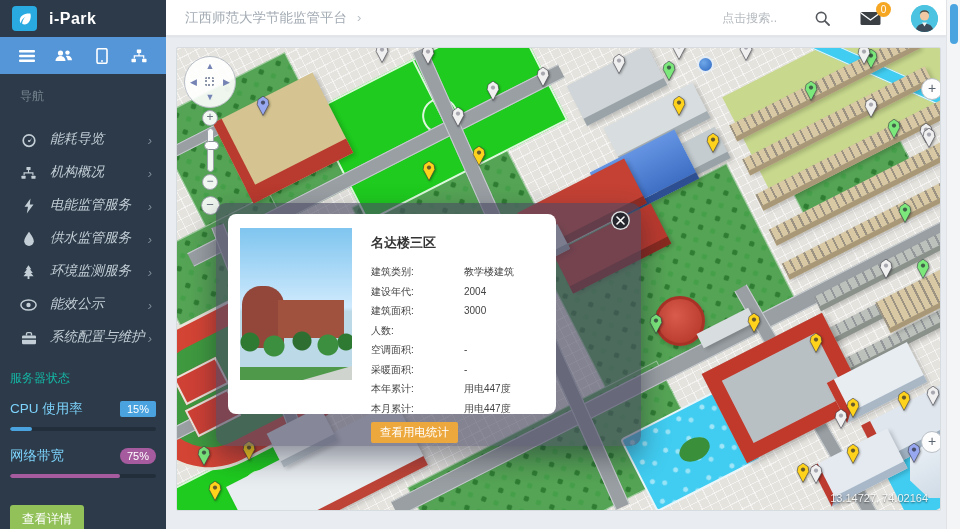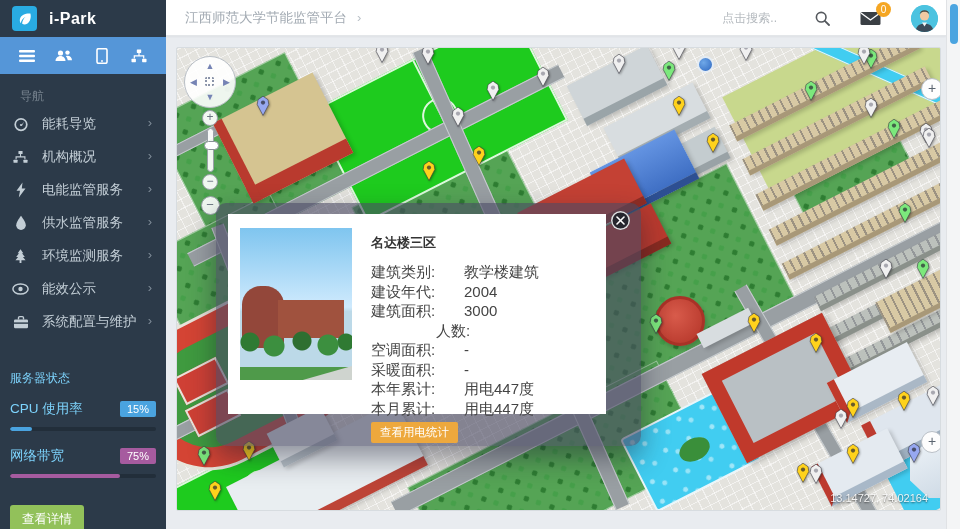--- a/index.html
+++ b/index.html
@@ -8,26 +8,26 @@
   .app { position:relative; width:960px; height:529px; overflow:hidden; }
 
   
   .sidebar { position:absolute; left:0; top:0; width:166px; height:529px; background:#2c3a49; z-index:20; }
   .logo-bar { height:37px; display:flex; align-items:center; padding-left:12px; background:#2c3a49; }
   .logo-sq { width:25px; height:25px; border-radius:4px; background:#29abe2; display:flex; align-items:center; justify-content:center; }
   .logo-text { color:#fff; font-size:16px; font-weight:bold; margin-left:12px; letter-spacing:.5px; }
   .icon-row { height:37px; background:#5596d8; display:flex; align-items:center; justify-content:space-around; padding:0 8px; }
   .icon-row .tb { width:34px; height:30px; display:flex; align-items:center; justify-content:center; cursor:pointer; }
   .nav-label { color:#76828e; font-size:12px; padding:14px 0 10px 20px; }
-  .menu-item { height:33px; display:flex; align-items:flex-start; padding:0 14px 0 12px; color:#c3ced6; cursor:pointer; }
+  .menu-item { height:33px; display:flex; align-items:flex-end; padding:0 14px 0 20px; color:#c3ced6; cursor:pointer;font-style:italic; }
   .menu-item .mi { width:17px; height:17px; margin-right:13px; flex:0 0 auto; display:flex; align-items:center; justify-content:center; }
   .menu-item .ml { flex:1; font-size:13.5px; }
   .menu-item .mc { color:#7f8c98; font-size:13px; }
   .server-box { position:absolute; left:0; right:0; top:360px; }
-  .srv-label { color:#7dd3fc; font-size:12px; padding:10px 10px 8px 10px; }
+  .srv-label { color:#14b8a6; font-size:12px; padding:10px 10px 8px 10px; }
   .metric-row { display:flex; align-items:center; justify-content:space-between; padding:0 10px; margin-top:5px; }
   .metric-name { color:#7dd3fc; font-size:13.5px; }
   .badge { color:#fff; font-size:11px; padding:2px 7px; border-radius:2px; background:#4aa3df; }
   .bar { height:4px; background:#222e3a; margin:9px 10px 0 10px; border-radius:2px; overflow:hidden; }
   .bar-fill { height:100%; width:0; border-radius:2px; }
   .detail-btn { display:inline-block; margin:27px 0 0 10px; background:#92c15a; color:#fff; font-size:12.5px; padding:6px 12px; border-radius:3px; cursor:pointer; }
 
   
   .header { position:absolute; left:166px; top:0; width:780px; height:36px; background:#fff; border-bottom:1px solid #e3e6e9; box-shadow:0 1px 2px rgba(0,0,0,.05); z-index:15; display:flex; align-items:center; }
   .breadcrumb { color:#a3abb3; font-size:13.5px; margin-left:19px; }
@@ -75,32 +75,32 @@
   .zoom-ctl { position:absolute; left:18px; top:62px; width:30px; z-index:7; display:flex; flex-direction:column; align-items:center; }
   .z-btn { width:16px; height:16px; border-radius:50%; background:rgba(255,255,255,.92); border:1px solid #9aa1a8; color:#6a7480; font-size:12px; line-height:13px; text-align:center; cursor:pointer; }
   .z-track { width:7px; height:44px; background:rgba(255,255,255,.92); border:1px solid #9aa1a8; border-radius:4px; margin:2px 0; position:relative; cursor:pointer; }
   .z-handle { position:absolute; left:-4px; top:12px; width:15px; height:9px; background:#fff; border:1px solid #8a9198; border-radius:5px; cursor:grab; }
   .z-minus-big { width:19px; height:19px; border-radius:50%; background:rgba(255,255,255,.92); border:1px solid #9aa1a8; color:#6a7480; font-size:13px; line-height:16px; text-align:center; margin-top:6px; cursor:pointer; }
   .edge-btn { position:absolute; width:22px; height:22px; border-radius:50%; background:#fdfdfd; border:1px solid #b9bfc6; color:#5b6570; font-size:14px; line-height:19px; text-align:center; z-index:7; cursor:pointer; }
   .map-coord { position:absolute; right:12px; bottom:6px; color:rgba(255,255,255,.9); font-size:11px; text-shadow:0 1px 2px rgba(0,0,0,.6); z-index:6; }
 
   
   .popup { position:absolute; left:39px; top:155px; width:425px; height:243px; background:rgba(73,73,99,.62); border-radius:10px; box-shadow:0 12px 28px rgba(25,25,45,.45); z-index:9; }
-  .popup-card { position:absolute; left:12px; top:11px; width:378px; height:200px; background:#fff; border-radius:0; }
+  .popup-card { position:absolute; left:12px; top:11px; width:328px; height:200px; background:#fff; border-radius:8px; }
   .popup-close { position:absolute; right:11px; top:8px; width:19px; height:19px; border-radius:50%; background:#26262e; box-shadow:inset 0 0 0 1.5px rgba(255,255,255,.85); display:flex; align-items:center; justify-content:center; cursor:pointer; }
   .pp-photo { position:absolute; left:12px; top:14px; width:112px; height:152px; overflow:hidden; background:linear-gradient(180deg,#7fc5ef 0%,#cfeafd 52%,#bcd9e8 55%); }
   .ph-tower { position:absolute; left:2px; top:58px; width:42px; height:62px; background:#93473a; border-radius:45% 45% 0 0/30% 30% 0 0; }
   .ph-block { position:absolute; left:38px; top:72px; width:66px; height:38px; background:#a0523e; }
   .ph-trees { position:absolute; left:0; bottom:12px; width:112px; height:38px;
       background-image:radial-gradient(circle at 10px 12px,#2f7a33 9px,rgba(0,0,0,0) 10px),radial-gradient(circle at 34px 16px,#3c8f3f 10px,rgba(0,0,0,0) 11px),radial-gradient(circle at 62px 11px,#2e6f31 9px,rgba(0,0,0,0) 10px),radial-gradient(circle at 88px 15px,#3c8f3f 10px,rgba(0,0,0,0) 11px),radial-gradient(circle at 106px 12px,#2f7a33 8px,rgba(0,0,0,0) 9px); }
   .ph-path { position:absolute; right:0; bottom:0; width:60px; height:14px; background:#cfd4cf; clip-path:polygon(18% 100%,100% 0,100% 100%); }
   .ph-grass { position:absolute; left:0; bottom:0; width:112px; height:13px; background:#4f9a4a; }
   .pp-body { position:absolute; left:143px; top:20px; right:12px; }
   .pp-title { font-size:13px; font-weight:bold; color:#333; margin-bottom:10px; }
-  .pp-row { display:flex; font-size:15px; color:#444; line-height:19.5px;justify-content:center; }
+  .pp-row { display:flex; font-size:10px; color:#444; line-height:19.5px; }
   .pp-label { width:93px; flex:0 0 auto; }
   .pp-value { flex:1; }
   .pp-btn { display:inline-block; margin-top:4px; background:#eda83d; color:#fff; font-size:11.5px; padding:3px 9px; border-radius:2px; cursor:pointer; }
 </style>
 </head>
 <body>
 
 <div class="app">
 
   <div class="sidebar">
@@ -230,21 +230,21 @@
       <div class="srv-label">服务器状态</div>
       <div class="metric-row">
         <span class="metric-name">CPU 使用率</span>
         <span class="badge" style="background: rgb(74, 163, 223);">15%</span>
       </div>
       <div class="bar">
           <div class="bar-fill" style="width: 15%; background: rgb(74, 163, 223);"></div>
         </div>
       <div class="metric-row" style="margin-top:16px;">
         <span class="metric-name">网络带宽</span>
-        <span class="badge" style="background: rgb(166, 91, 159);">75%</span>
+        <span class="badge" style="background: rgb(166, 91, 159); border-radius: 8px;">75%</span>
       </div>
       <div class="bar">
           <div class="bar-fill" style="width: 75%; background: rgb(166, 91, 159);"></div>
         </div>
       <div class="detail-btn">查看详情</div>
     </div>
   </div>
 
   <div class="header">
     <span class="breadcrumb">江西师范大学节能监管平台</span>

